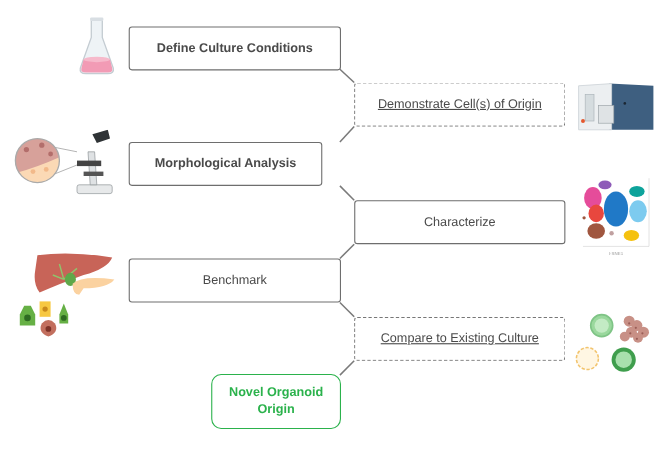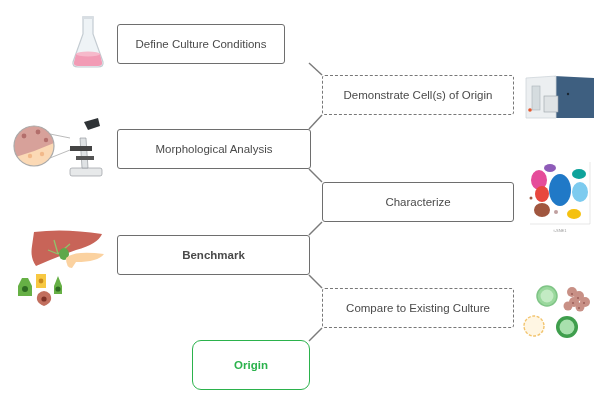--- a/index.html
+++ b/index.html
@@ -3,21 +3,21 @@
 <meta charset="utf-8">
 <style>
   html, body { margin:0; padding:0; background:#ffffff; }
   body { width:600px; height:414px; position:relative; overflow:hidden;
          font-family:"Liberation Sans", sans-serif; color:#444; }
   #connectors { position:absolute; left:0; top:0; width:600px; height:414px; }
   .box { position:absolute; box-sizing:border-box; display:flex; flex-direction:column;
          align-items:center; justify-content:center; text-align:center;
          font-size:11.5px; line-height:15px; color:#4a4a4a; background:#fff; }
   .solid { border:1.5px solid #6e6e6e; border-radius:3px; }
-  .dashed { border:1.6px dashed #777; border-radius:3px; }
+  .dashed { border:1.6px dashed #777; border-radius:3px;text-decoration:underline; }
   .green { border:1.8px solid #2bb24c; border-radius:9px; color:#2bb24c; font-weight:bold; font-size:11.5px; }
   .icon { position:absolute; }
 </style>
 </head>
 <body>
 
 <svg id="connectors" viewBox="0 0 600 414">
   <g fill="none" stroke="#7a7a7a" stroke-width="1.4">
 
     <path d="M309 63 L322 75"></path>
@@ -27,45 +27,46 @@
     <path d="M309 169 L322 182"></path>
 
     <path d="M322 222 L309 235"></path>
 
     <path d="M309 275 L322 288"></path>
 
     <path d="M322 328 L309 341"></path>
   </g>
 </svg>
 
-<div class="box solid" style="left:117px;top:24px;width:168px;height:40px;">
+<div class="box solid" style="left:117px;top:24px;width:193px;height:40px;font-weight:bold;">
   <span>Define Culture Conditions</span>
 </div>
 
 <div class="box dashed" style="left:322px;top:75px;width:192px;height:40px;">
   <span>Demonstrate Cell(s) of Origin</span>
 </div>
 
-<div class="box solid" style="left:117px;top:129px;width:194px;height:40px;">
+<div class="box solid" style="left:117px;top:129px;width:176px;height:40px;font-weight:bold;">
   <span>Morphological Analysis</span>
 </div>
 
 <div class="box solid" style="left:322px;top:182px;width:192px;height:40px;">
   <span>Characterize</span>
 </div>
 
-<div class="box solid" style="left:117px;top:235px;width:193px;height:40px;font-weight:bold;">
+<div class="box solid" style="left:117px;top:235px;width:193px;height:40px;">
   <span>Benchmark</span>
 </div>
 
 <div class="box dashed" style="left:322px;top:288px;width:192px;height:40px;">
   <span>Compare to Existing Culture</span>
 </div>
 
 <div class="box green" style="left:192px;top:340px;width:118px;height:50px;">
+  <span>Novel Organoid</span>
   <span>Origin</span>
 </div>
 
 <svg class="icon" style="left:70px;top:14px;" width="36" height="56" viewBox="0 0 36 56">
   <path d="M13 3 L23 3 L23 20 L33 48 Q34 53 28 53 L8 53 Q2 53 3 48 L13 20 Z" fill="#eef3f6" stroke="#c4ccd2" stroke-width="1.2"></path>
   <path d="M6 40 Q18 36 30 40 L32 48 Q33 52 28 52 L8 52 Q3 52 4 48 Z" fill="#f29bb5"></path>
   <ellipse cx="18" cy="40" rx="12" ry="2.5" fill="#f6b9cb"></ellipse>
   <rect x="12" y="2" width="12" height="3" rx="1" fill="#d8dee3"></rect>
 </svg>
 

